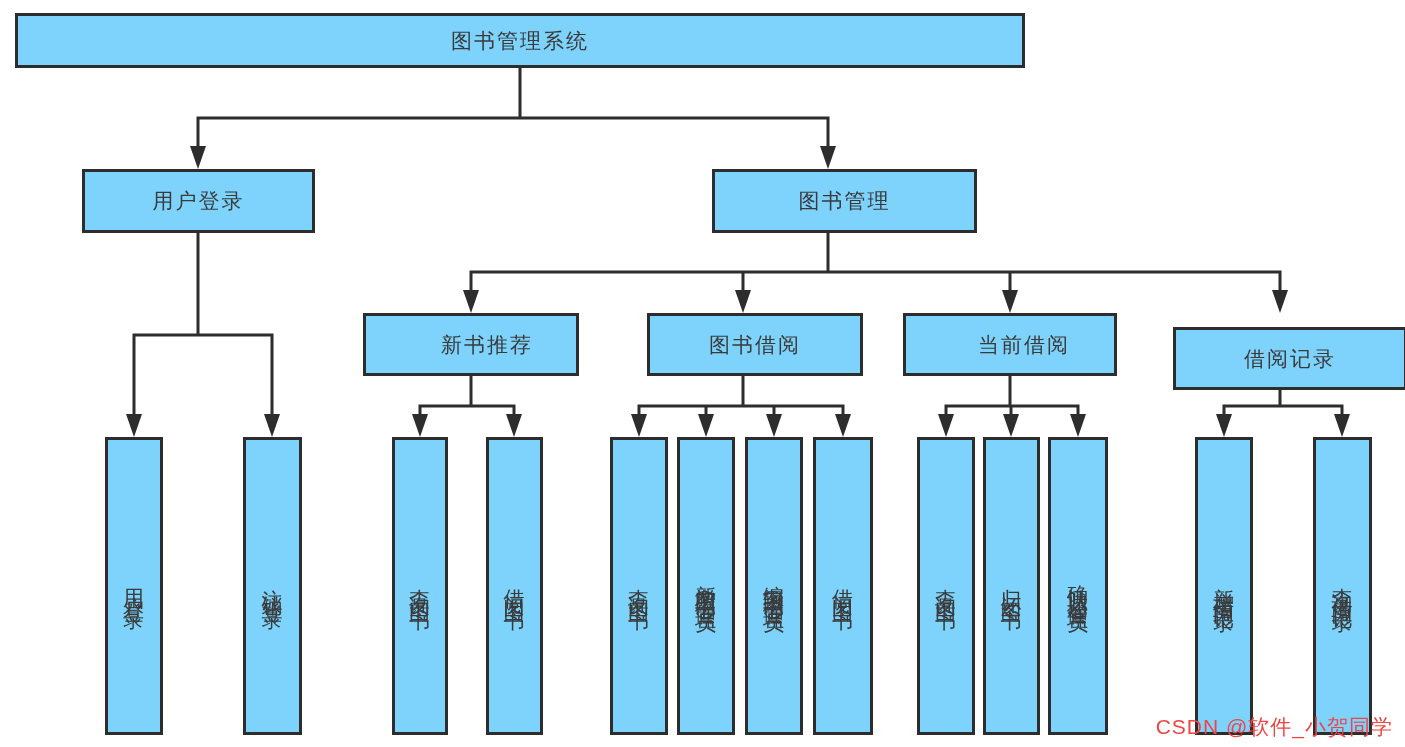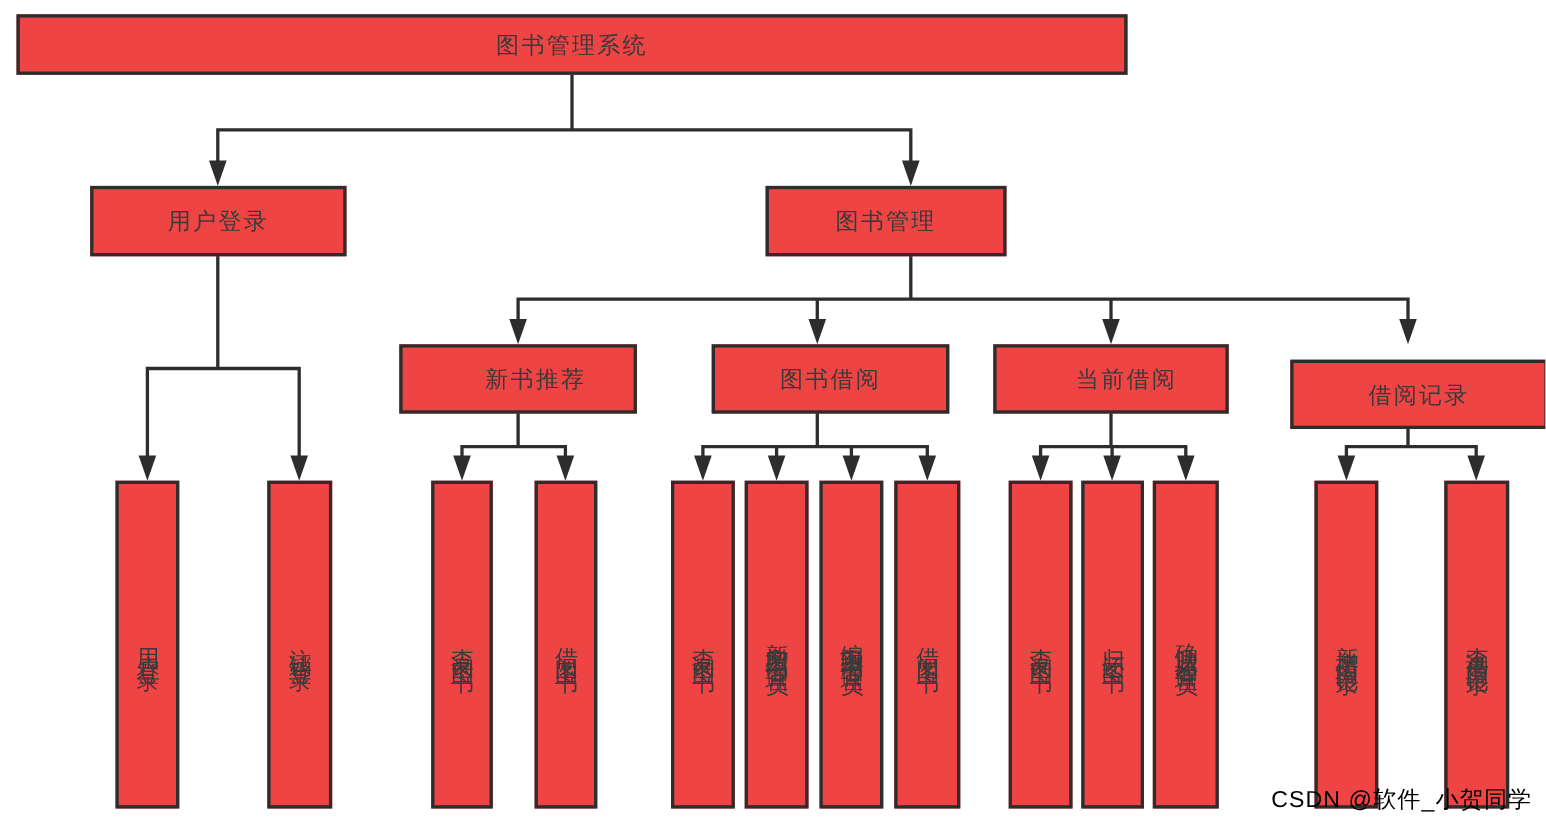--- a/index.html
+++ b/index.html
@@ -13,42 +13,42 @@
   }
   #wires {
     position: absolute;
     left: 0; top: 0;
     width: 1405px; height: 747px;
   }
   .box {
     position: absolute;
     box-sizing: border-box;
     border: 3px solid #2d2d2d;
-    background: #ef4444;
+    background: #7dd3fc;
     display: flex;
     align-items: center;
     justify-content: center;
     color: #3a3a3a;
   }
   .h-box { font-size: 21px; letter-spacing: 2px; white-space: nowrap; }
   .v-box .v-label {
     writing-mode: vertical-rl;
     text-orientation: mixed;
     font-size: 21px;
     line-height: 1;
     letter-spacing: 7px;
     color: #3a3a3a;
   }
   #watermark {
     position: absolute;
     right: 12px;
     bottom: 6px;
     font-size: 21px;
     letter-spacing: 1px;
-    color: #000000;
+    color: #ef4444;
     white-space: nowrap;
     z-index: 5;
   }
 </style>
 </head>
 <body>
 
 <div id="stage">
 
   <svg id="wires" viewBox="0 0 1405 747" xmlns="http://www.w3.org/2000/svg">
@@ -87,21 +87,21 @@
       <polygon points="1003,414 1019,414 1011,437"></polygon>
       <polygon points="1070,414 1086,414 1078,437"></polygon>
       <polygon points="1216,414 1232,414 1224,437"></polygon>
       <polygon points="1334,414 1350,414 1342,437"></polygon>
     </g>
   </svg>
 
   <div class="box h-box" style="left:15px; top:13px; width:1010px; height:55px;">图书管理系统</div>
 
   <div class="box h-box" style="left:82px; top:169px; width:233px; height:64px;">用户登录</div>
-  <div class="box h-box" style="left:696px; top:169px; width:219px; height:64px;">图书管理</div>
+  <div class="box h-box" style="left:712px; top:169px; width:265px; height:64px;">图书管理</div>
 
   <div class="box h-box" style="left:363px; top:313px; width:216px; height:63px;padding-left:32px;">新书推荐</div>
   <div class="box h-box" style="left:647px; top:313px; width:216px; height:63px;">图书借阅</div>
   <div class="box h-box" style="left:903px; top:313px; width:214px; height:63px;padding-left:28px;">当前借阅</div>
   <div class="box h-box" style="left:1173px; top:327px; width:234px; height:63px;">借阅记录</div>
 
   <div class="box v-box" style="left:105px; top:437px; width:58px; height:298px;">
     <span class="v-label">用户登录</span>
   </div>
   <div class="box v-box" style="left:243px; top:437px; width:59px; height:298px;">

